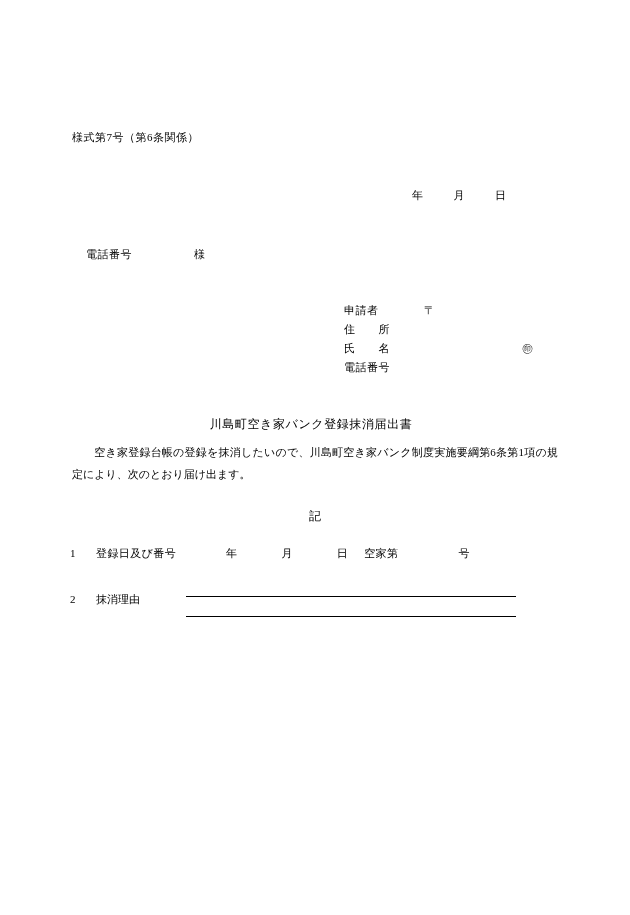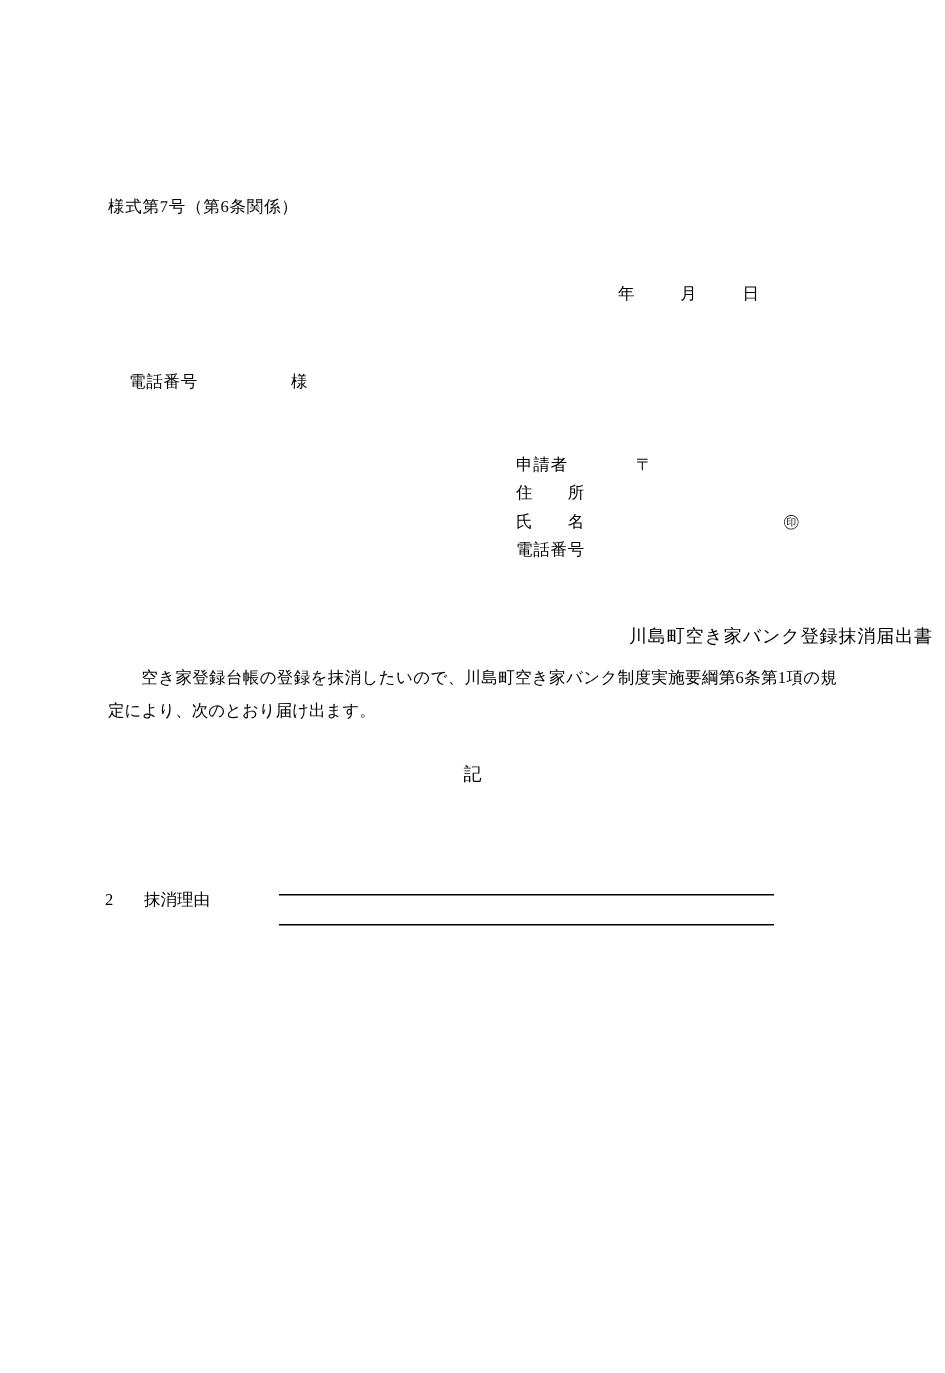--- a/index.html
+++ b/index.html
@@ -68,21 +68,21 @@
     position: absolute;
     left: 178px;
     top: 0;
     font-size: 11px;
   }
 
   .doc-title {
     left: 0;
     top: 368px;
     width: 622px;
-    text-align: right;
+    text-align: center;
     font-size: 12px;
     letter-spacing: 0.6px;
   }
 
   .body-para {
     left: 72px;
     top: 393px;
     width: 486px;
     font-size: 11px;
     line-height: 22px;
@@ -164,20 +164,23 @@
       <span class="lbl-plain">電話番号</span>
     </div>
   </div>
 
   <div class="abs doc-title">川島町空き家バンク登録抹消届出書</div>
 
   <div class="abs body-para"><span class="indent"></span><span>空き家登録台帳の登録を抹消したいので、川島町空き家バンク制度実施要綱第6条第1項の規定により、次のとおり届け出ます。</span></div>
 
   <div class="abs ki">記</div>
 
+  <div class="abs item1">
+    <span class="num">1</span><span class="label">登録日及び番号</span><span>年</span><span class="g1"></span><span>月</span><span class="g2"></span><span>日</span><span class="g3"></span><span>空家第</span><span class="g4"></span><span>号</span>
+  </div>
 
   <div class="abs item2">
     <span class="num">2</span><span class="label">抹消理由</span>
   </div>
 
   <div class="rule-wrap">
     <div class="rule"></div>
     <div class="rule"></div>
   </div>
 

